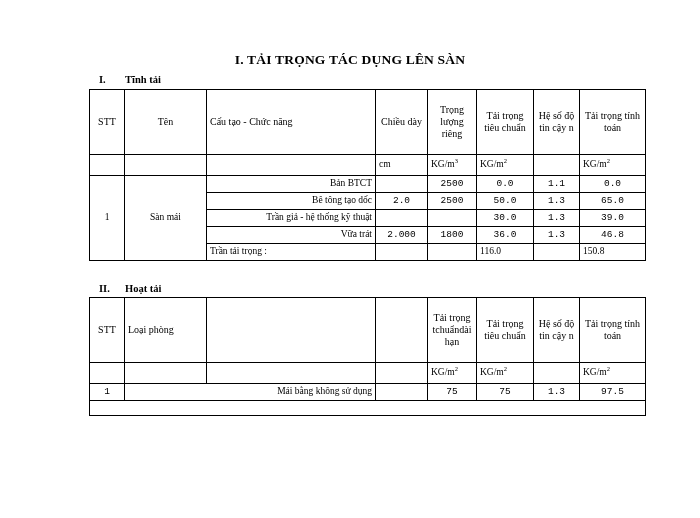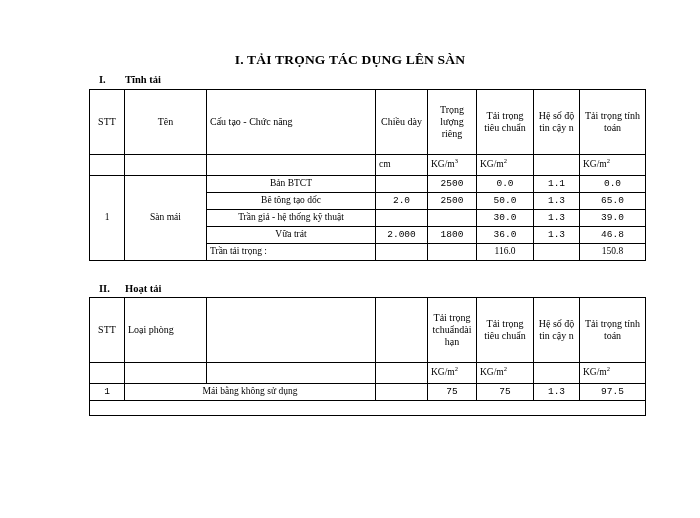--- a/index.html
+++ b/index.html
@@ -98,42 +98,42 @@
     vertical-align: super;
     line-height: 0;
   }
 
   
   .datarow td {
     height: 16px;
     font-size: 9.5px;
   }
   .c-center { text-align: center; font-family: Liberation Mono, monospace; }
-  .c-left   { text-align: center; }
+  .c-left   { text-align: right; }
   .c-bold   { font-weight: bold; }
 
   .rowspan-name {
     text-align: center;
     font-weight: bold;
     font-size: 10px;
   }
   .rowspan-stt {
     text-align: center;
     font-weight: bold;
     font-size: 10px;
   }
 
   .total-label {
     font-weight: bold;
     text-align: left;
     font-size: 10px;
   }
   .total-val {
     font-weight: bold;
-    text-align: center;
+    text-align: left;
     font-size: 10px;
   }
 
   .emptyrow td {
     height: 14px;
   }
 
   
   .w-stt    { width: 35px;  }
   .w-ten    { width: 82px;  }

